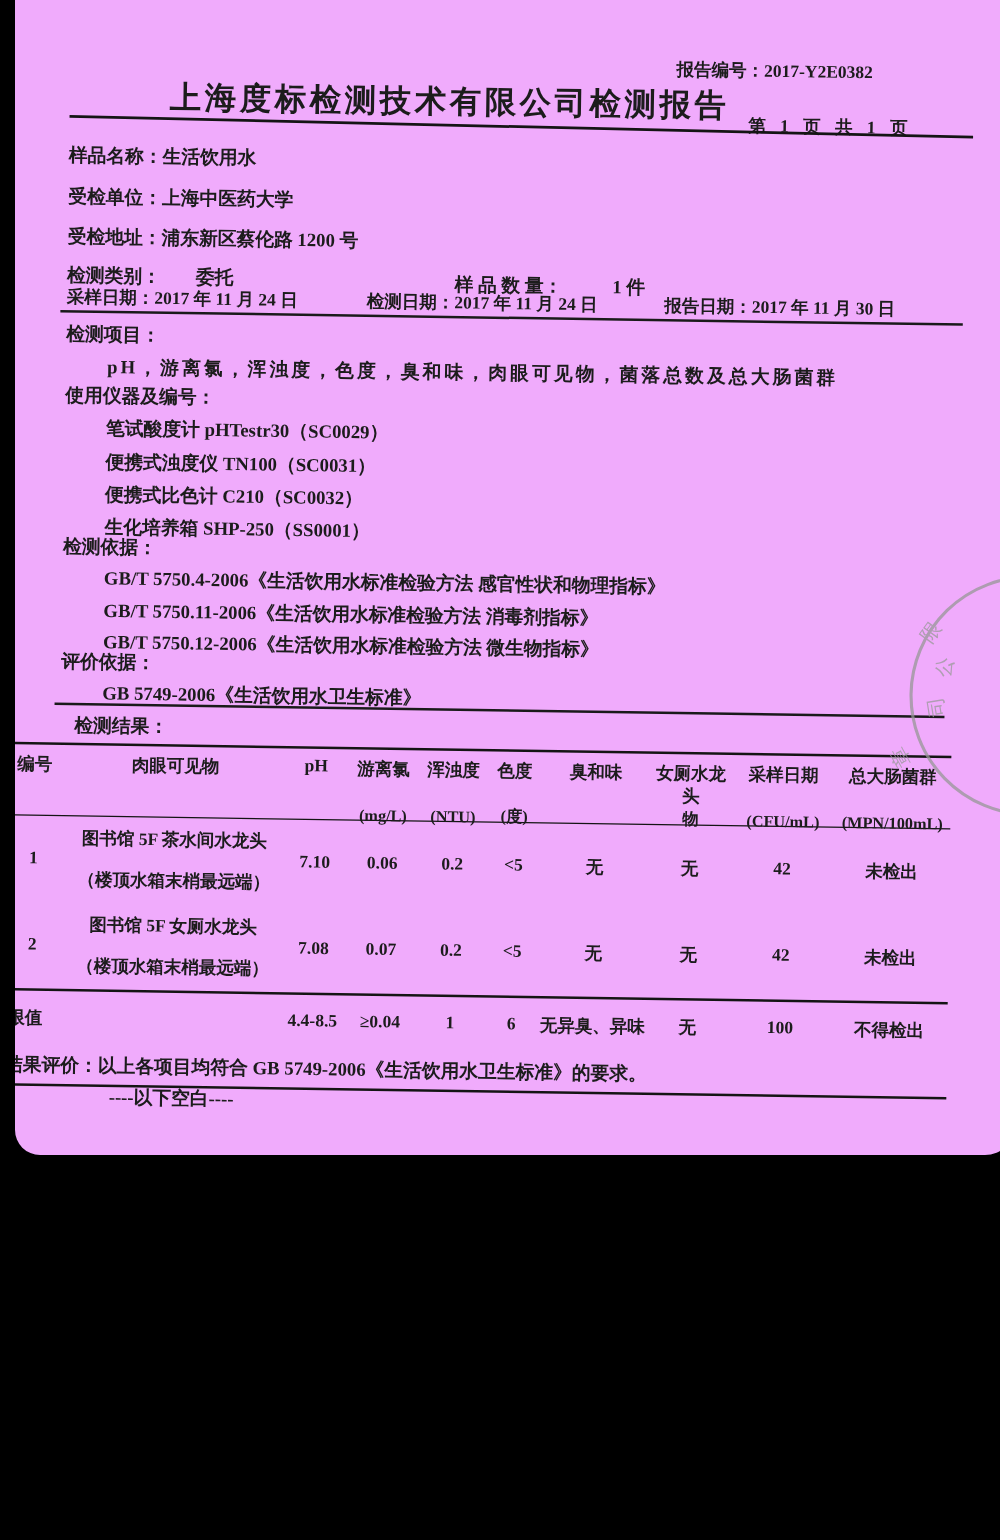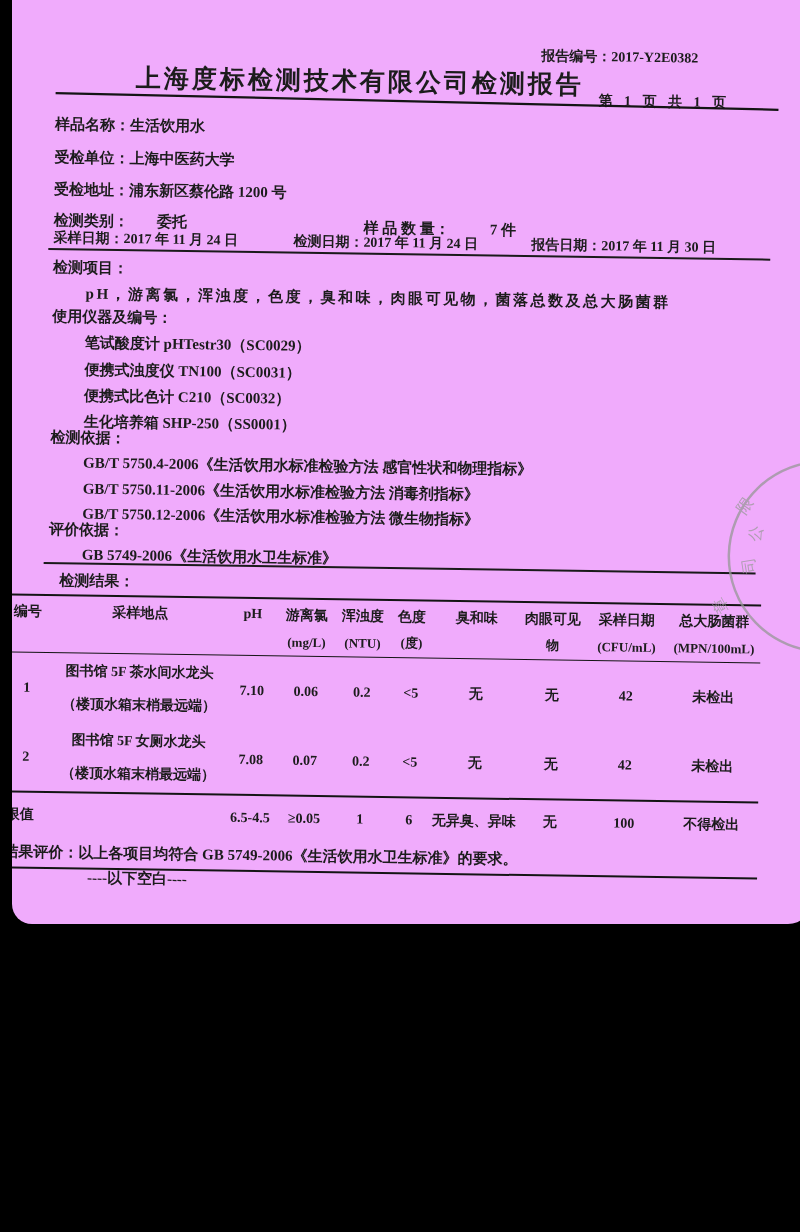--- a/index.html
+++ b/index.html
@@ -48,21 +48,21 @@
   <div class="ab doc-title" style="left:125px;top:60px">上海度标检测技术有限公司检测报告</div>
   <div class="ab b" style="left:588px;top:84px;font-size:14px;letter-spacing:4px">第 1 页 共 1 页</div>
   <svg class="ab" style="left:0;top:0" width="800" height="120">
     <path d="M45,93 Q420,95 768,99" stroke="#141414" stroke-width="2.2" fill="none"></path>
   </svg>
 
   <div class="ab body-txt" style="left:45px;top:115px"><span>样品名称：</span><span>生活饮用水</span></div>
   <div class="ab body-txt" style="left:45px;top:148px"><span>受检单位：</span><span>上海中医药大学</span></div>
   <div class="ab body-txt" style="left:45px;top:180px"><span>受检地址：</span><span>浦东新区蔡伦路 1200 号</span></div>
   <div class="ab body-txt" style="left:45px;top:211px"><span>检测类别：</span><span style="margin-left:28px">委托</span></div>
-  <div class="ab body-txt" style="left:355px;top:214px"><span>样 品 数 量：</span><span style="margin-left:40px">7 件</span></div>
+  <div class="ab body-txt" style="left:355px;top:214px"><span>样 品 数 量：</span><span style="margin-left:40px">1 件</span></div>
   <div class="ab b" style="left:45px;top:229px;font-size:14px"><span>采样日期：</span><span>2017 年 11 月 24 日</span></div>
   <div class="ab b" style="left:285px;top:229px;font-size:14px"><span>检测日期：</span><span>2017 年 11 月 24 日</span></div>
   <div class="ab b" style="left:523px;top:229px;font-size:14px"><span>报告日期：</span><span>2017 年 11 月 30 日</span></div>
   <div class="rule" style="left:40px;top:248px;width:722px;height:1.5px"></div>
 
   <div class="ab body-txt" style="left:45px;top:258px">检测项目：</div>
   <div class="ab body-txt" style="left:78px;top:284px;letter-spacing:2.5px">pH，游离氯，浑浊度，色度，臭和味，肉眼可见物，菌落总数及总大肠菌群</div>
   <div class="ab body-txt" style="left:45px;top:307px">使用仪器及编号：</div>
   <div class="ab body-txt" style="left:78px;top:333px">笔试酸度计 pHTestr30（SC0029）</div>
   <div class="ab body-txt" style="left:78px;top:360px">便携式浊度仪 TN100（SC0031）</div>
@@ -77,21 +77,21 @@
   <div class="rule" style="left:40px;top:562px;width:712px;height:2px"></div>
   <div class="ab body-txt" style="left:56px;top:571px">检测结果：</div>
 
   <div class="tbl">
     <div class="grid10 hdr-row">
       <div class="hc">
             <span>编号</span>
             <span class="unit"></span>
           </div>
       <div class="hc">
-            <span>采样地点</span>
+            <span>肉眼可见物</span>
             <span class="unit"></span>
           </div>
       <div class="hc">
             <span>pH</span>
             <span class="unit"></span>
           </div>
       <div class="hc">
             <span>游离氯</span>
             <span class="unit">(mg/L)</span>
           </div>
@@ -101,21 +101,21 @@
           </div>
       <div class="hc">
             <span>色度</span>
             <span class="unit">(度)</span>
           </div>
       <div class="hc">
             <span>臭和味</span>
             <span class="unit"></span>
           </div>
       <div class="hc">
-            <span>肉眼可见</span>
+            <span>女厕水龙头</span>
             <span class="unit">物</span>
           </div>
       <div class="hc">
             <span>采样日期</span>
             <span class="unit">(CFU/mL)</span>
           </div>
       <div class="hc">
             <span>总大肠菌群</span>
             <span class="unit">(MPN/100mL)</span>
           </div>
@@ -148,22 +148,22 @@
       <div class="tc">0.2</div>
       <div class="tc">&lt;5</div>
       <div class="tc">无</div>
       <div class="tc">无</div>
       <div class="tc">42</div>
       <div class="tc">未检出</div>
     </div>
 
     <div class="grid10 limit-row">
       <div class="limit-label">限值</div>
-      <div class="tc">6.5-4.5</div>
-      <div class="tc">≥0.05</div>
+      <div class="tc">4.4-8.5</div>
+      <div class="tc">≥0.04</div>
       <div class="tc">1</div>
       <div class="tc">6</div>
       <div class="tc">无异臭、异味</div>
       <div class="tc">无</div>
       <div class="tc">100</div>
       <div class="tc">不得检出</div>
     </div>
 
     <div class="grid10 eval-row">
       <div class="eval-cell">结果评价：以上各项目均符合 GB 5749-2006《生活饮用水卫生标准》的要求。</div>

